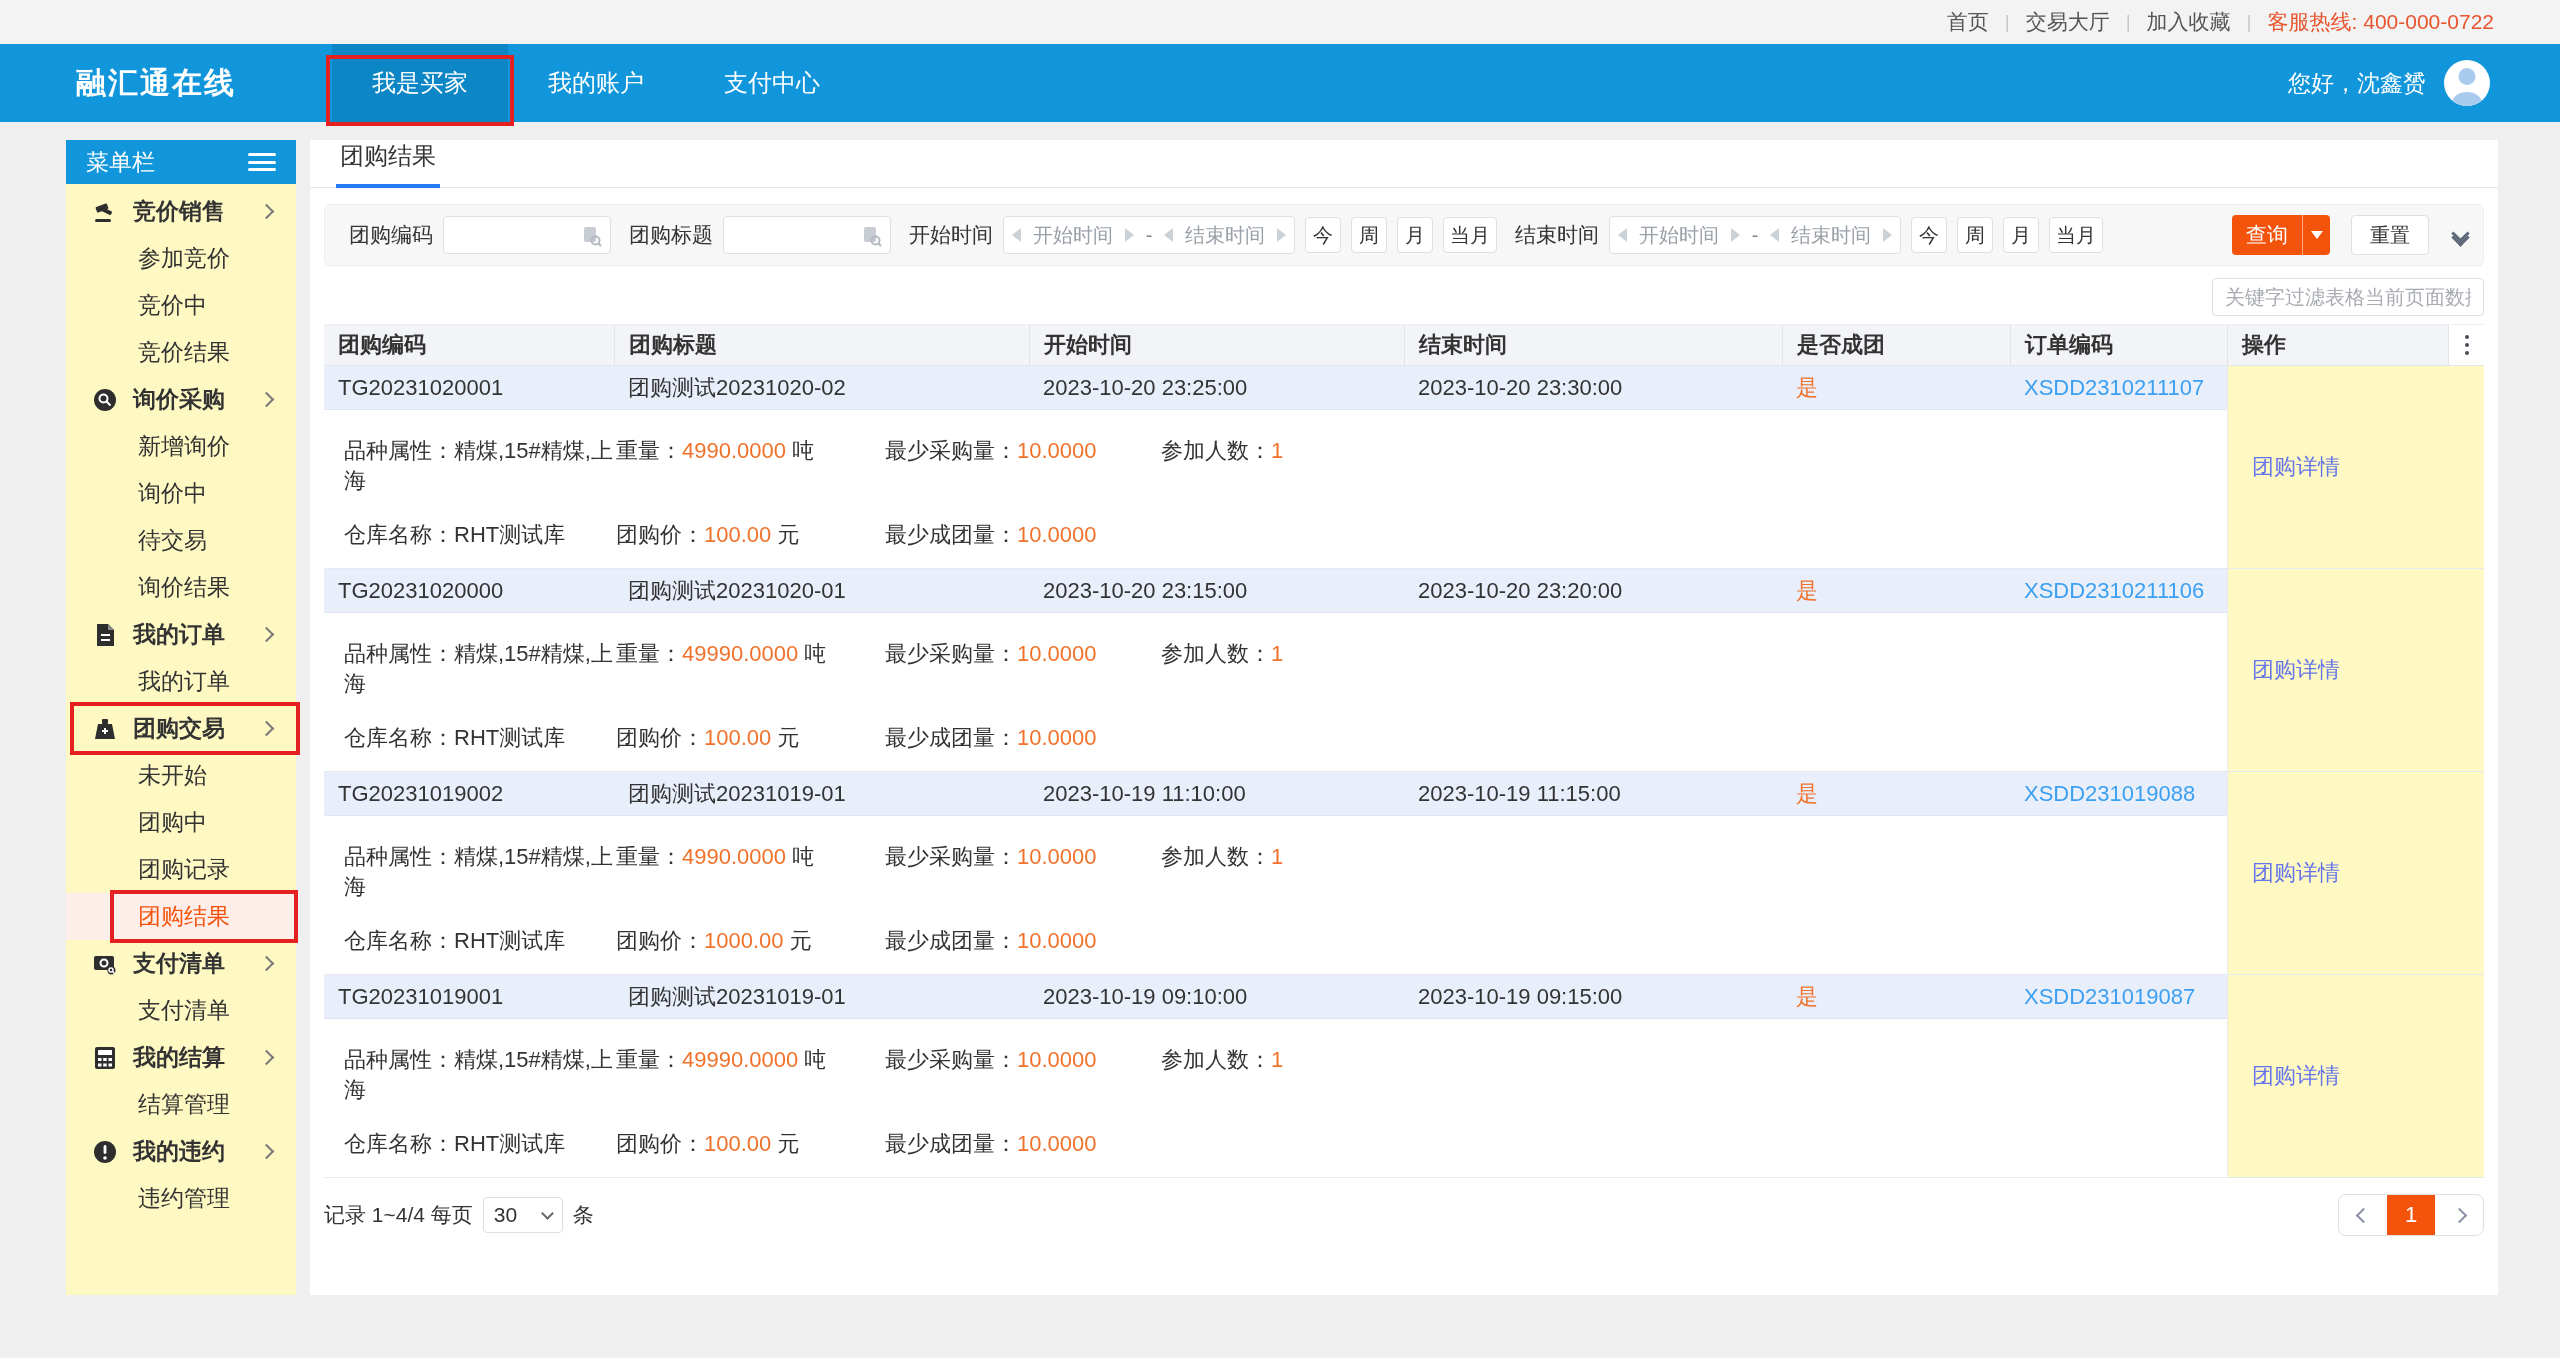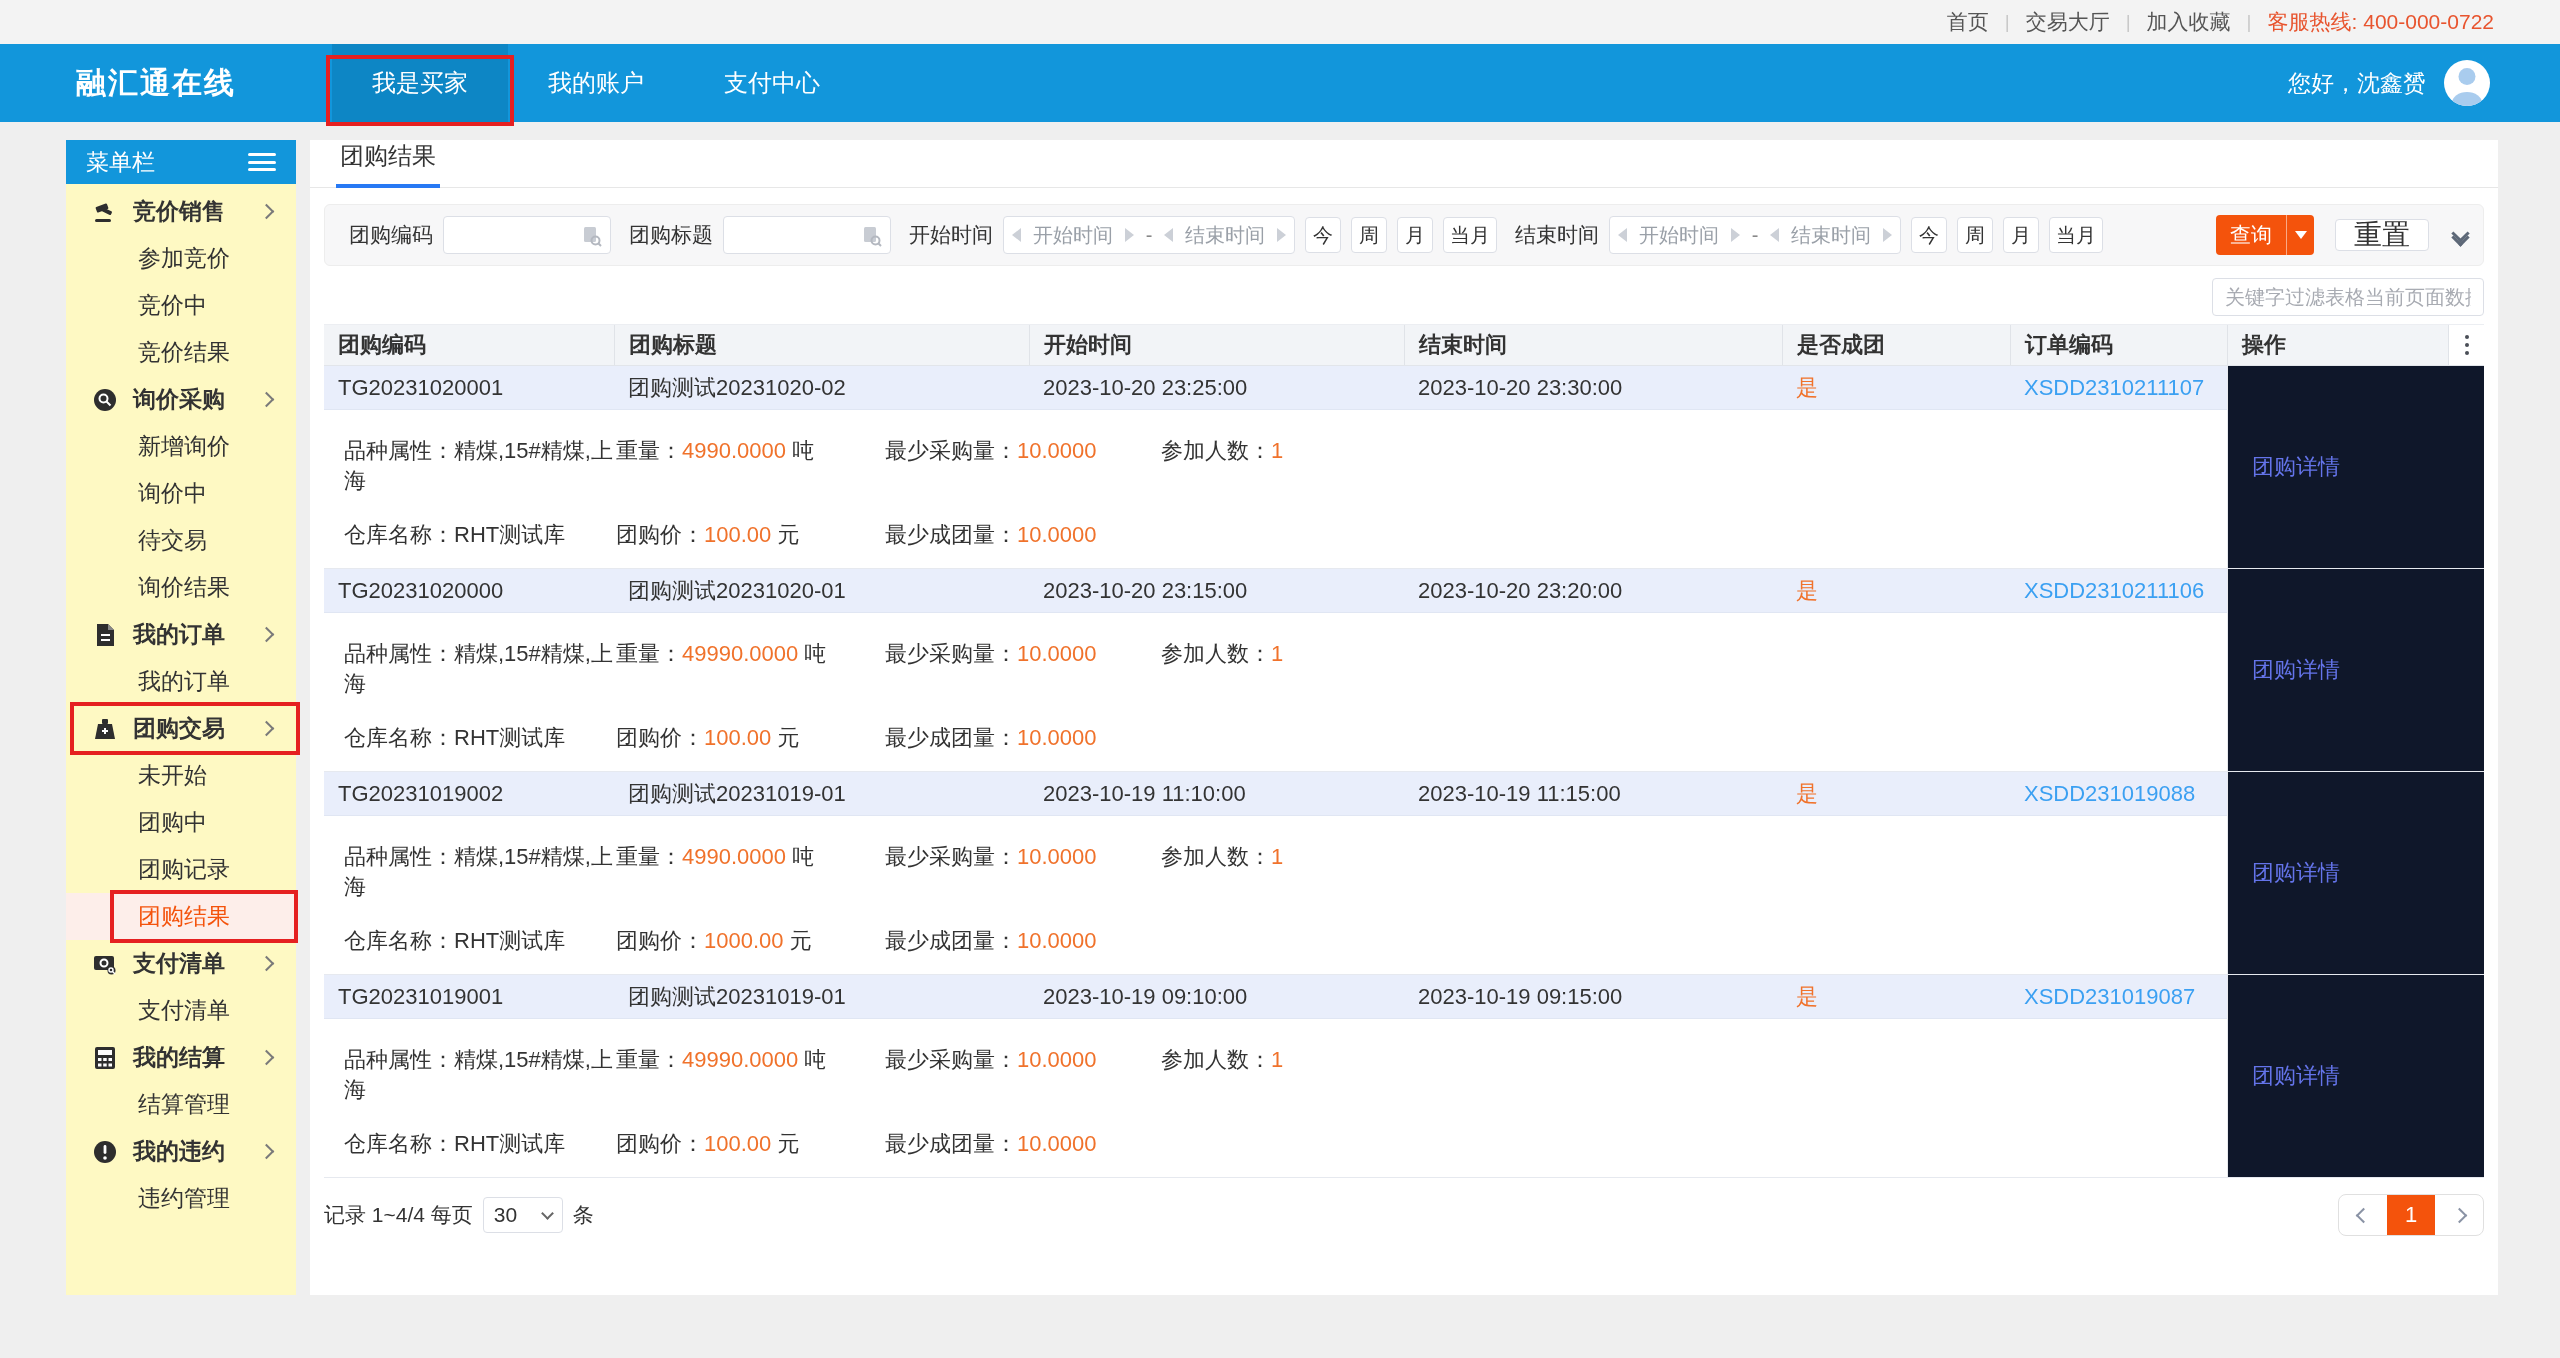--- a/index.html
+++ b/index.html
@@ -57,21 +57,21 @@
   .range{height:38px;border:1px solid #dcdfe6;border-radius:4px;background:#fff;display:flex;align-items:center;padding:0 8px;gap:8px;color:#9aa0a8;font-size:20px;width:292px;justify-content:space-between;cursor:pointer}
   .range .dash{color:#888}
   .tri-l{width:0;height:0;border-top:7px solid transparent;border-bottom:7px solid transparent;border-right:9px solid #ccd0d7}
   .tri-r{width:0;height:0;border-top:7px solid transparent;border-bottom:7px solid transparent;border-left:9px solid #ccd0d7}
   .qbtn{height:36px;min-width:36px;padding:0 6px;border:1px solid #dcdfe6;border-radius:4px;background:#fff;display:flex;align-items:center;justify-content:center;font-size:20px;color:#333;cursor:pointer}
   .btns{margin-left:auto;display:flex;align-items:center;gap:21px}
   .search-btn{height:40px;background:#f4530c;border-radius:4px;color:#fff;display:flex;align-items:stretch;font-size:21px;cursor:pointer;overflow:hidden}
   .search-main{padding:0 14px;display:flex;align-items:center}
   .search-caret{width:28px;border-left:1px solid rgba(255,255,255,.5);display:flex;align-items:center;justify-content:center}
   .caret-down{width:0;height:0;border-left:6px solid transparent;border-right:6px solid transparent;border-top:8px solid #fff}
-  .reset-btn{height:32px;padding:0 18px;background:#fff;border:1px solid #dcdfe6;border-radius:4px;font-size:28px;color:#333;display:flex;align-items:center;cursor:pointer}
+  .reset-btn{height:40px;padding:0 18px;background:#fff;border:1px solid #dcdfe6;border-radius:4px;font-size:20px;color:#333;display:flex;align-items:center;cursor:pointer}
   .expand{display:flex;flex-direction:column;align-items:center;cursor:pointer;margin-left:4px}
   .chev-d{width:13px;height:13px;border-right:3px solid #5d6878;border-bottom:3px solid #5d6878;transform:rotate(45deg)}
   .chev-d + .chev-d{margin-top:-9px}
 
   
   .kwrow{height:48px;position:relative;margin:8px 14px 0}
   .kw-input{position:absolute;right:0;top:4px;width:272px;height:38px;border:1px solid #dcdfe6;border-radius:4px;background:#fff;padding:0 12px;font-size:20px;font-family:inherit;outline:none}
   input::placeholder{color:#a8abb2}
 
   
@@ -83,21 +83,21 @@
   .dots-cell i{width:4px;height:4px;border-radius:50%;background:#4a4f57}
 
   .row-group{display:grid;grid-template-columns:1903px 1fr;border-bottom:1px solid #e6e9ef}
   .row-summary{display:grid;grid-template-columns:290px 415px 375px 378px 228px 217px;height:44px;align-items:center;background:#e9eefb;border-bottom:1px solid #e0e6f3}
   .cell{padding-left:14px;overflow:hidden;white-space:nowrap}
   .row-detail{padding:26px 0 0 20px;height:158px;background:#fff}
   .d-line{display:flex;margin-bottom:24px}
   .d-i1{width:272px}.d-i2{width:269px}.d-i3{width:276px}
   .orange{color:#f0722b}
   .link-blue{color:#3ba0f2;text-decoration:none;cursor:pointer}
-  .action-cell{border-left:1px solid #e8eaee;background:#0f172a;display:flex;align-items:center;padding-left:24px}
+  .action-cell{border-left:1px solid #e8eaee;background:#fef9c3;display:flex;align-items:center;padding-left:24px}
   .action-link{color:#6474ea;text-decoration:none;font-size:22px;cursor:pointer}
 
   
   .pgrow{margin:16px 14px 0;display:flex;align-items:center;font-size:21px;color:#333}
   .per-select{width:80px;height:36px;border:1px solid #dcdfe6;border-radius:4px;display:inline-flex;align-items:center;justify-content:space-between;padding:0 10px;margin:0 10px;background:#fff;cursor:pointer}
   .sel-caret{width:9px;height:9px;border-right:2px solid #666;border-bottom:2px solid #666;transform:rotate(45deg);margin-top:-4px}
   .pager{margin-left:auto;display:flex;border:1px solid #e0e0e0;border-radius:8px;overflow:hidden;height:42px;background:#fff}
   .pg-btn{width:48px;display:flex;align-items:center;justify-content:center;cursor:pointer}
   .pg-chev{width:11px;height:11px;border-right:2px solid #8a93a5;border-top:2px solid #8a93a5}
   .pg-prev .pg-chev{transform:rotate(-135deg)}

